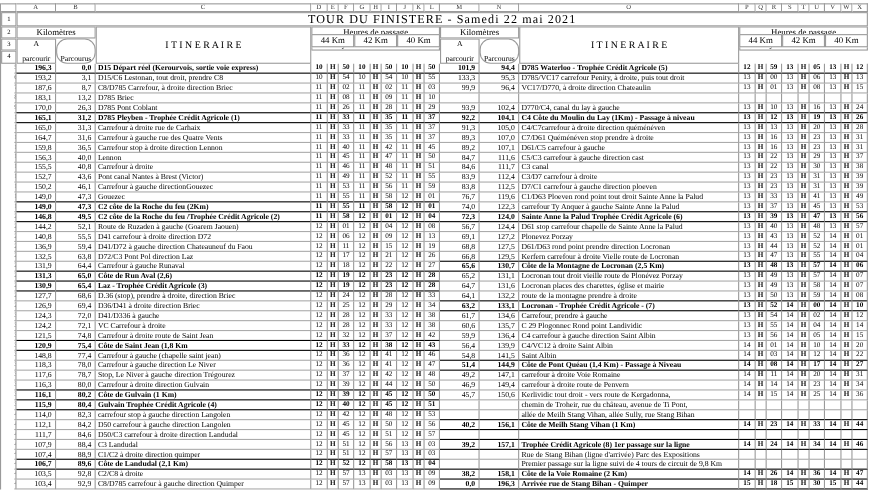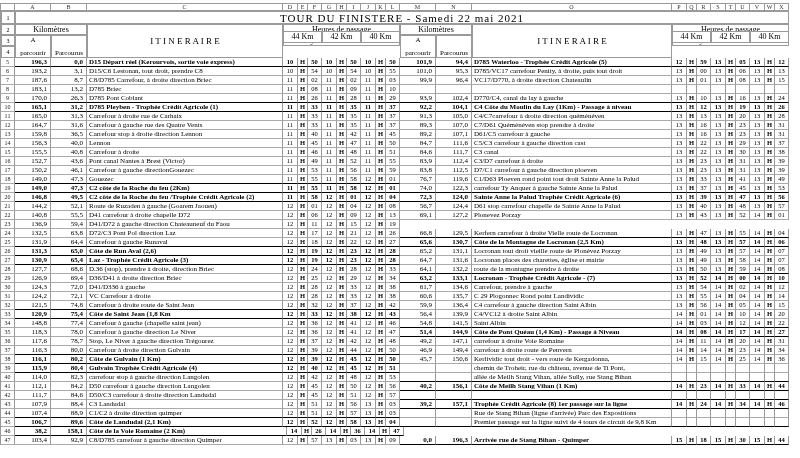--- a/index.html
+++ b/index.html
@@ -30,27 +30,27 @@
   .hb-iti-r{left:471px;top:13px;width:200px;height:34px;font-size:9px;}
   .hb-heu-l{left:282px;top:13px;width:117px;height:11px;}
   .hb-heu-r{left:671px;top:13px;width:117px;height:11px;}
   .hb-moy-l{left:282px;top:24px;width:117px;height:11px;}
   .hb-moy-r{left:671px;top:24px;width:117px;height:11px;}
   .hb-ap-l{left:14px;top:24px;width:36px;height:23px;}
   .hb-ap-r{left:399px;top:24px;width:36px;height:23px;}
   .hb-pc-l{left:50px;top:24px;width:36px;height:23px;align-items:flex-end;}
   .hb-pc-r{left:435px;top:24px;width:36px;height:23px;align-items:flex-end;}
   .hb-ap-l,.hb-ap-r{flex-direction:column;justify-content:space-between;font-size:7px;}
-  .hb-pc-l,.hb-pc-r{font-size:7px;}
+  .hb-pc-l,.hb-pc-r{font-size:7px;border-radius:10px;}
   .hb-s0l{left:282px;} .hb-s1l{left:321px;} .hb-s2l{left:360px;}
   .hb-s0r{left:671px;} .hb-s1r{left:710px;} .hb-s2r{left:749px;}
   .hb-sp{top:20px;width:39px;height:12px;}
 
   
-  #rows .row{display:flex;height:9px;font-size:7px;line-height:8px;}
+  #rows .row{display:flex;height:9px;font-size:7px;line-height:8px;padding-left:12px;}
   .cell{box-sizing:border-box;border-right:1px solid #9a9a9a;border-bottom:1px solid #ababab;
         overflow:hidden;white-space:nowrap;height:9px;}
   .gut{width:14px;text-align:center;font-size:6px;color:#222;}
   .half{display:flex;}
   .ca,.cb{width:36px;text-align:right;padding-right:3px;}
   .lh .cit{width:196px;padding-left:2px;}
   .rh .cit{width:200px;padding-left:2px;}
   .th{width:15px;text-align:center;font-size:6.5px;}
   .tl{width:10px;text-align:center;font-size:6.5px;font-weight:bold;}
   .tm{width:14px;text-align:center;font-size:6.5px;}
@@ -168,21 +168,21 @@
       <div class="cell tl">H</div>
       <div class="cell tm">54</div>
       <div class="cell th">10</div>
       <div class="cell tl">H</div>
       <div class="cell tm">54</div>
       <div class="cell th">10</div>
       <div class="cell tl">H</div>
       <div class="cell tm">55</div>
     </div>
     <div class="half rh">
-      <div class="cell ca">101,0</div>
+      <div class="cell ca">133,3</div>
       <div class="cell cb">95,3</div>
       <div class="cell cit">D785/VC17 carrefour Penity, à droite, puis tout droit</div>
       <div class="cell th">13</div>
       <div class="cell tl">H</div>
       <div class="cell tm">00</div>
       <div class="cell th">13</div>
       <div class="cell tl">H</div>
       <div class="cell tm">06</div>
       <div class="cell th">13</div>
       <div class="cell tl">H</div>
@@ -652,21 +652,21 @@
       <div class="cell th">13</div>
       <div class="cell tl">H</div>
       <div class="cell tm">57</div>
     </div>
   </div>
         <div class="row">
     <div class="cell gut">22</div>
     <div class="half lh">
       <div class="cell ca">140,8</div>
       <div class="cell cb">55,5</div>
-      <div class="cell cit">D41 carrefour à droite chapelle D72</div>
+      <div class="cell cit">D41 carrefour à droite direction D72</div>
       <div class="cell th">12</div>
       <div class="cell tl">H</div>
       <div class="cell tm">06</div>
       <div class="cell th">12</div>
       <div class="cell tl">H</div>
       <div class="cell tm">09</div>
       <div class="cell th">12</div>
       <div class="cell tl">H</div>
       <div class="cell tm">13</div>
     </div>
@@ -693,20 +693,34 @@
       <div class="cell cit">D41/D72 à gauche direction Chateauneuf du Faou</div>
       <div class="cell th">12</div>
       <div class="cell tl">H</div>
       <div class="cell tm">11</div>
       <div class="cell th">12</div>
       <div class="cell tl">H</div>
       <div class="cell tm">15</div>
       <div class="cell th">12</div>
       <div class="cell tl">H</div>
       <div class="cell tm">19</div>
+    </div>
+    <div class="half rh">
+      <div class="cell ca">68,8</div>
+      <div class="cell cb">127,5</div>
+      <div class="cell cit">D61/D63 rond point prendre direction Locronan</div>
+      <div class="cell th">13</div>
+      <div class="cell tl">H</div>
+      <div class="cell tm">44</div>
+      <div class="cell th">13</div>
+      <div class="cell tl">H</div>
+      <div class="cell tm">52</div>
+      <div class="cell th">14</div>
+      <div class="cell tl">H</div>
+      <div class="cell tm">01</div>
     </div>
   </div>
         <div class="row">
     <div class="cell gut">24</div>
     <div class="half lh">
       <div class="cell ca">132,5</div>
       <div class="cell cb">63,8</div>
       <div class="cell cit">D72/C3 Pont Pol direction Laz</div>
       <div class="cell th">12</div>
       <div class="cell tl">H</div>
@@ -1379,20 +1393,34 @@
       <div class="cell th"></div>
       <div class="cell tl"></div>
       <div class="cell tm"></div>
       <div class="cell th"></div>
       <div class="cell tl"></div>
       <div class="cell tm"></div>
     </div>
   </div>
         <div class="row">
     <div class="cell gut">46</div>
+    <div class="half lh">
+      <div class="cell ca">103,5</div>
+      <div class="cell cb">92,8</div>
+      <div class="cell cit">C2/C8 à droite</div>
+      <div class="cell th">12</div>
+      <div class="cell tl">H</div>
+      <div class="cell tm">57</div>
+      <div class="cell th">13</div>
+      <div class="cell tl">H</div>
+      <div class="cell tm">03</div>
+      <div class="cell th">13</div>
+      <div class="cell tl">H</div>
+      <div class="cell tm">09</div>
+    </div>
     <div class="half rh bold pb">
       <div class="cell ca">38,2</div>
       <div class="cell cb">158,1</div>
       <div class="cell cit">Côte de la Voie Romaine (2 Km)</div>
       <div class="cell th">14</div>
       <div class="cell tl">H</div>
       <div class="cell tm">26</div>
       <div class="cell th">14</div>
       <div class="cell tl">H</div>
       <div class="cell tm">36</div>

